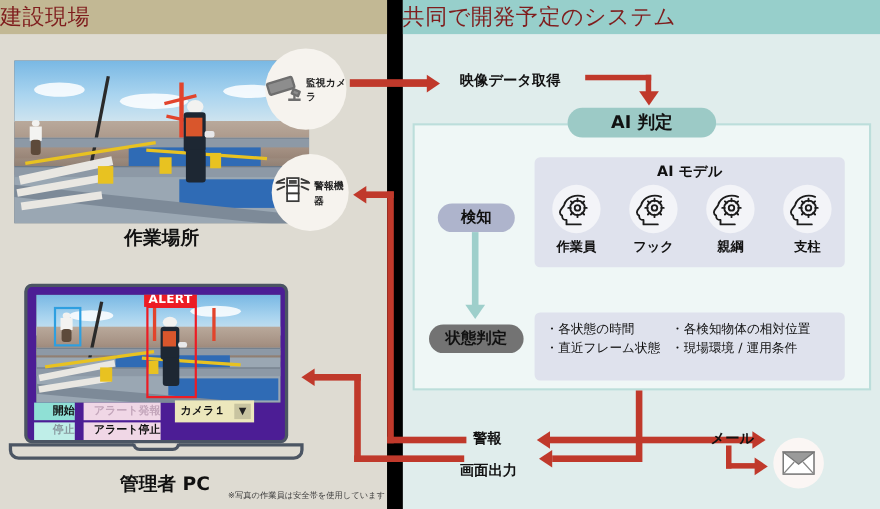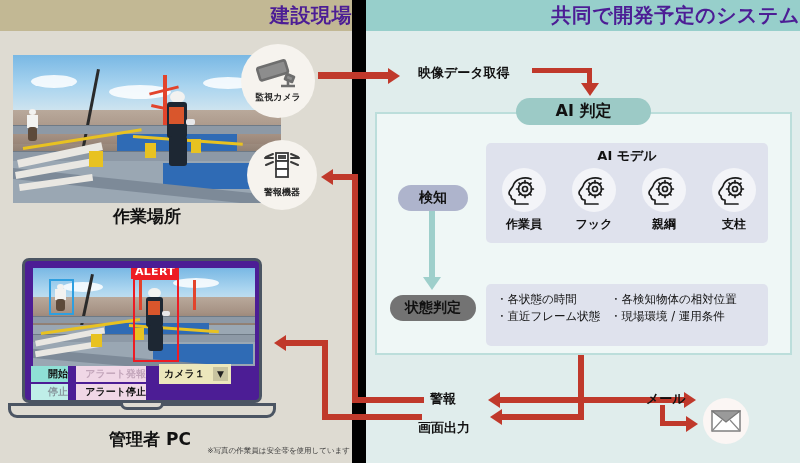--- a/index.html
+++ b/index.html
@@ -9,22 +9,22 @@
     background:#000;
     overflow:hidden;
   }
   #stage{position:relative;width:800px;height:463px;overflow:hidden;background:#000;}
 
   
   .panel-left{position:absolute;left:0;top:0;width:352px;height:463px;background:#dedbd2;}
   .panel-div{position:absolute;left:352px;top:0;width:14px;height:463px;background:#000;}
   .panel-right{position:absolute;left:366px;top:0;width:434px;height:463px;background:#e0edec;}
 
-  .hdr{position:absolute;top:0;height:31px;line-height:31px;text-align:right;
-       font-weight:bold;font-size:20px;color:#4c1d95;letter-spacing:.5px;}
+  .hdr{position:absolute;top:0;height:31px;line-height:31px;text-align:left;
+       font-weight:normal;font-size:20px;color:#7f1d1d;letter-spacing:.5px;}
   .hdr-left{left:0;width:352px;background:#c2b894;}
   .hdr-right{left:366px;width:434px;background:#97cfcb;}
 
   
   .photo{position:absolute;background:#6f7f8c;overflow:hidden;}
   .ph-main{left:13px;top:55px;width:268px;height:148px;}
   .caption{position:absolute;text-align:center;font-weight:bold;color:#111;}
   .cap-site{left:13px;top:205px;width:268px;font-size:17px;}
   .cap-pc{left:20px;top:428px;width:260px;font-size:17px;}
   .footnote{position:absolute;left:175px;top:446px;width:175px;font-size:7.5px;color:#3a3a3a;text-align:right;}
@@ -42,21 +42,21 @@
   .wht{position:absolute;background:#e9e7e2;}
   .mast{position:absolute;background:#2a2a2a;transform-origin:top left;}
   .redtower{position:absolute;background:#e2442c;}
   .worker{position:absolute;}
   .w-body{position:absolute;background:#1d2733;border-radius:3px;}
   .w-head{position:absolute;background:#f2f2f0;border-radius:50%;}
   .w-vest{position:absolute;background:#d9562c;}
 
   
   .badge{position:absolute;border-radius:50%;background:#f6f3ee;
-         display:flex;flex-direction:column;align-items:center;justify-content:center;}
+         display:flex;flex-direction:row;align-items:center;justify-content:center;}
   .badge-cam{left:241px;top:44px;width:74px;height:74px;}
   .badge-alarm{left:247px;top:140px;width:70px;height:70px;}
   .badge-mail{left:703px;top:398px;width:46px;height:46px;background:#fbf6f4;}
   .badge-lbl{font-size:9px;font-weight:bold;color:#222;margin-top:1px;}
 
   
   .laptop-screen{position:absolute;left:22px;top:258px;width:240px;height:145px;
        border:3px solid #4b5563;border-radius:7px;background:#4c1d95;box-sizing:border-box;}
   .lp-feed{position:absolute;left:8px;top:7px;width:222px;height:98px;overflow:hidden;background:#6f7f8c;}
   .laptop-base{position:absolute;left:8px;top:403px;width:268px;height:15px;

